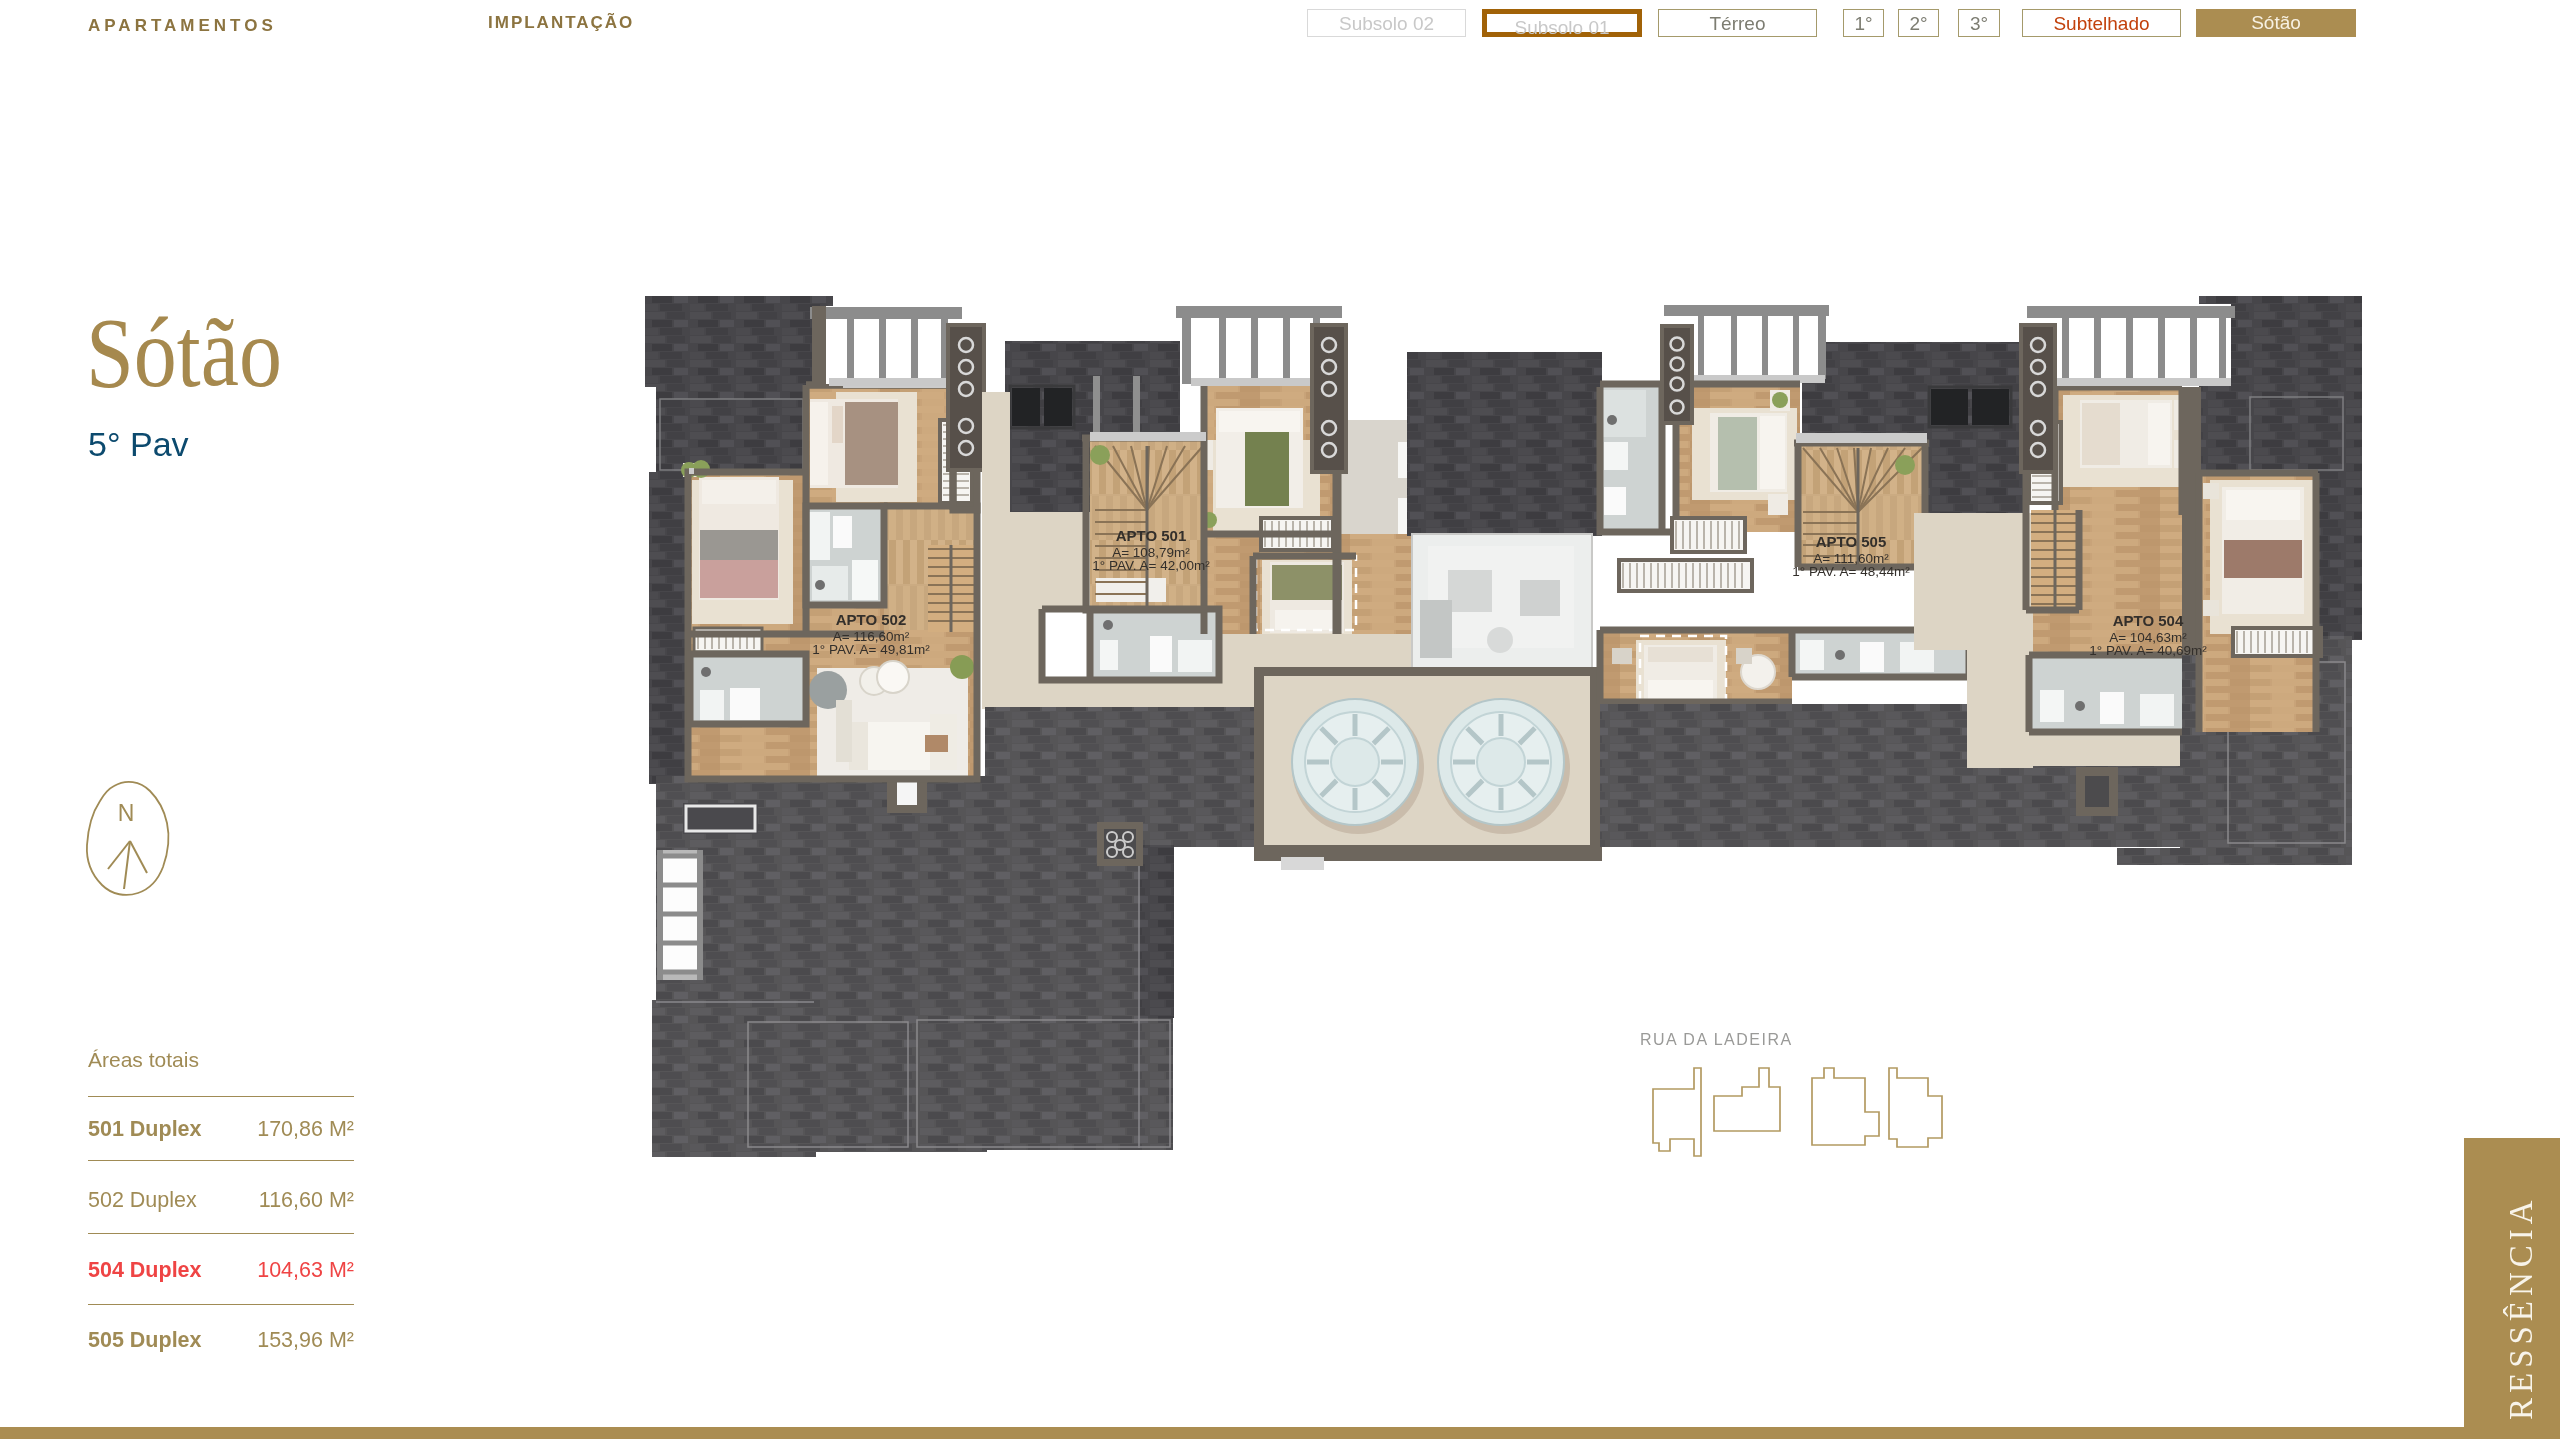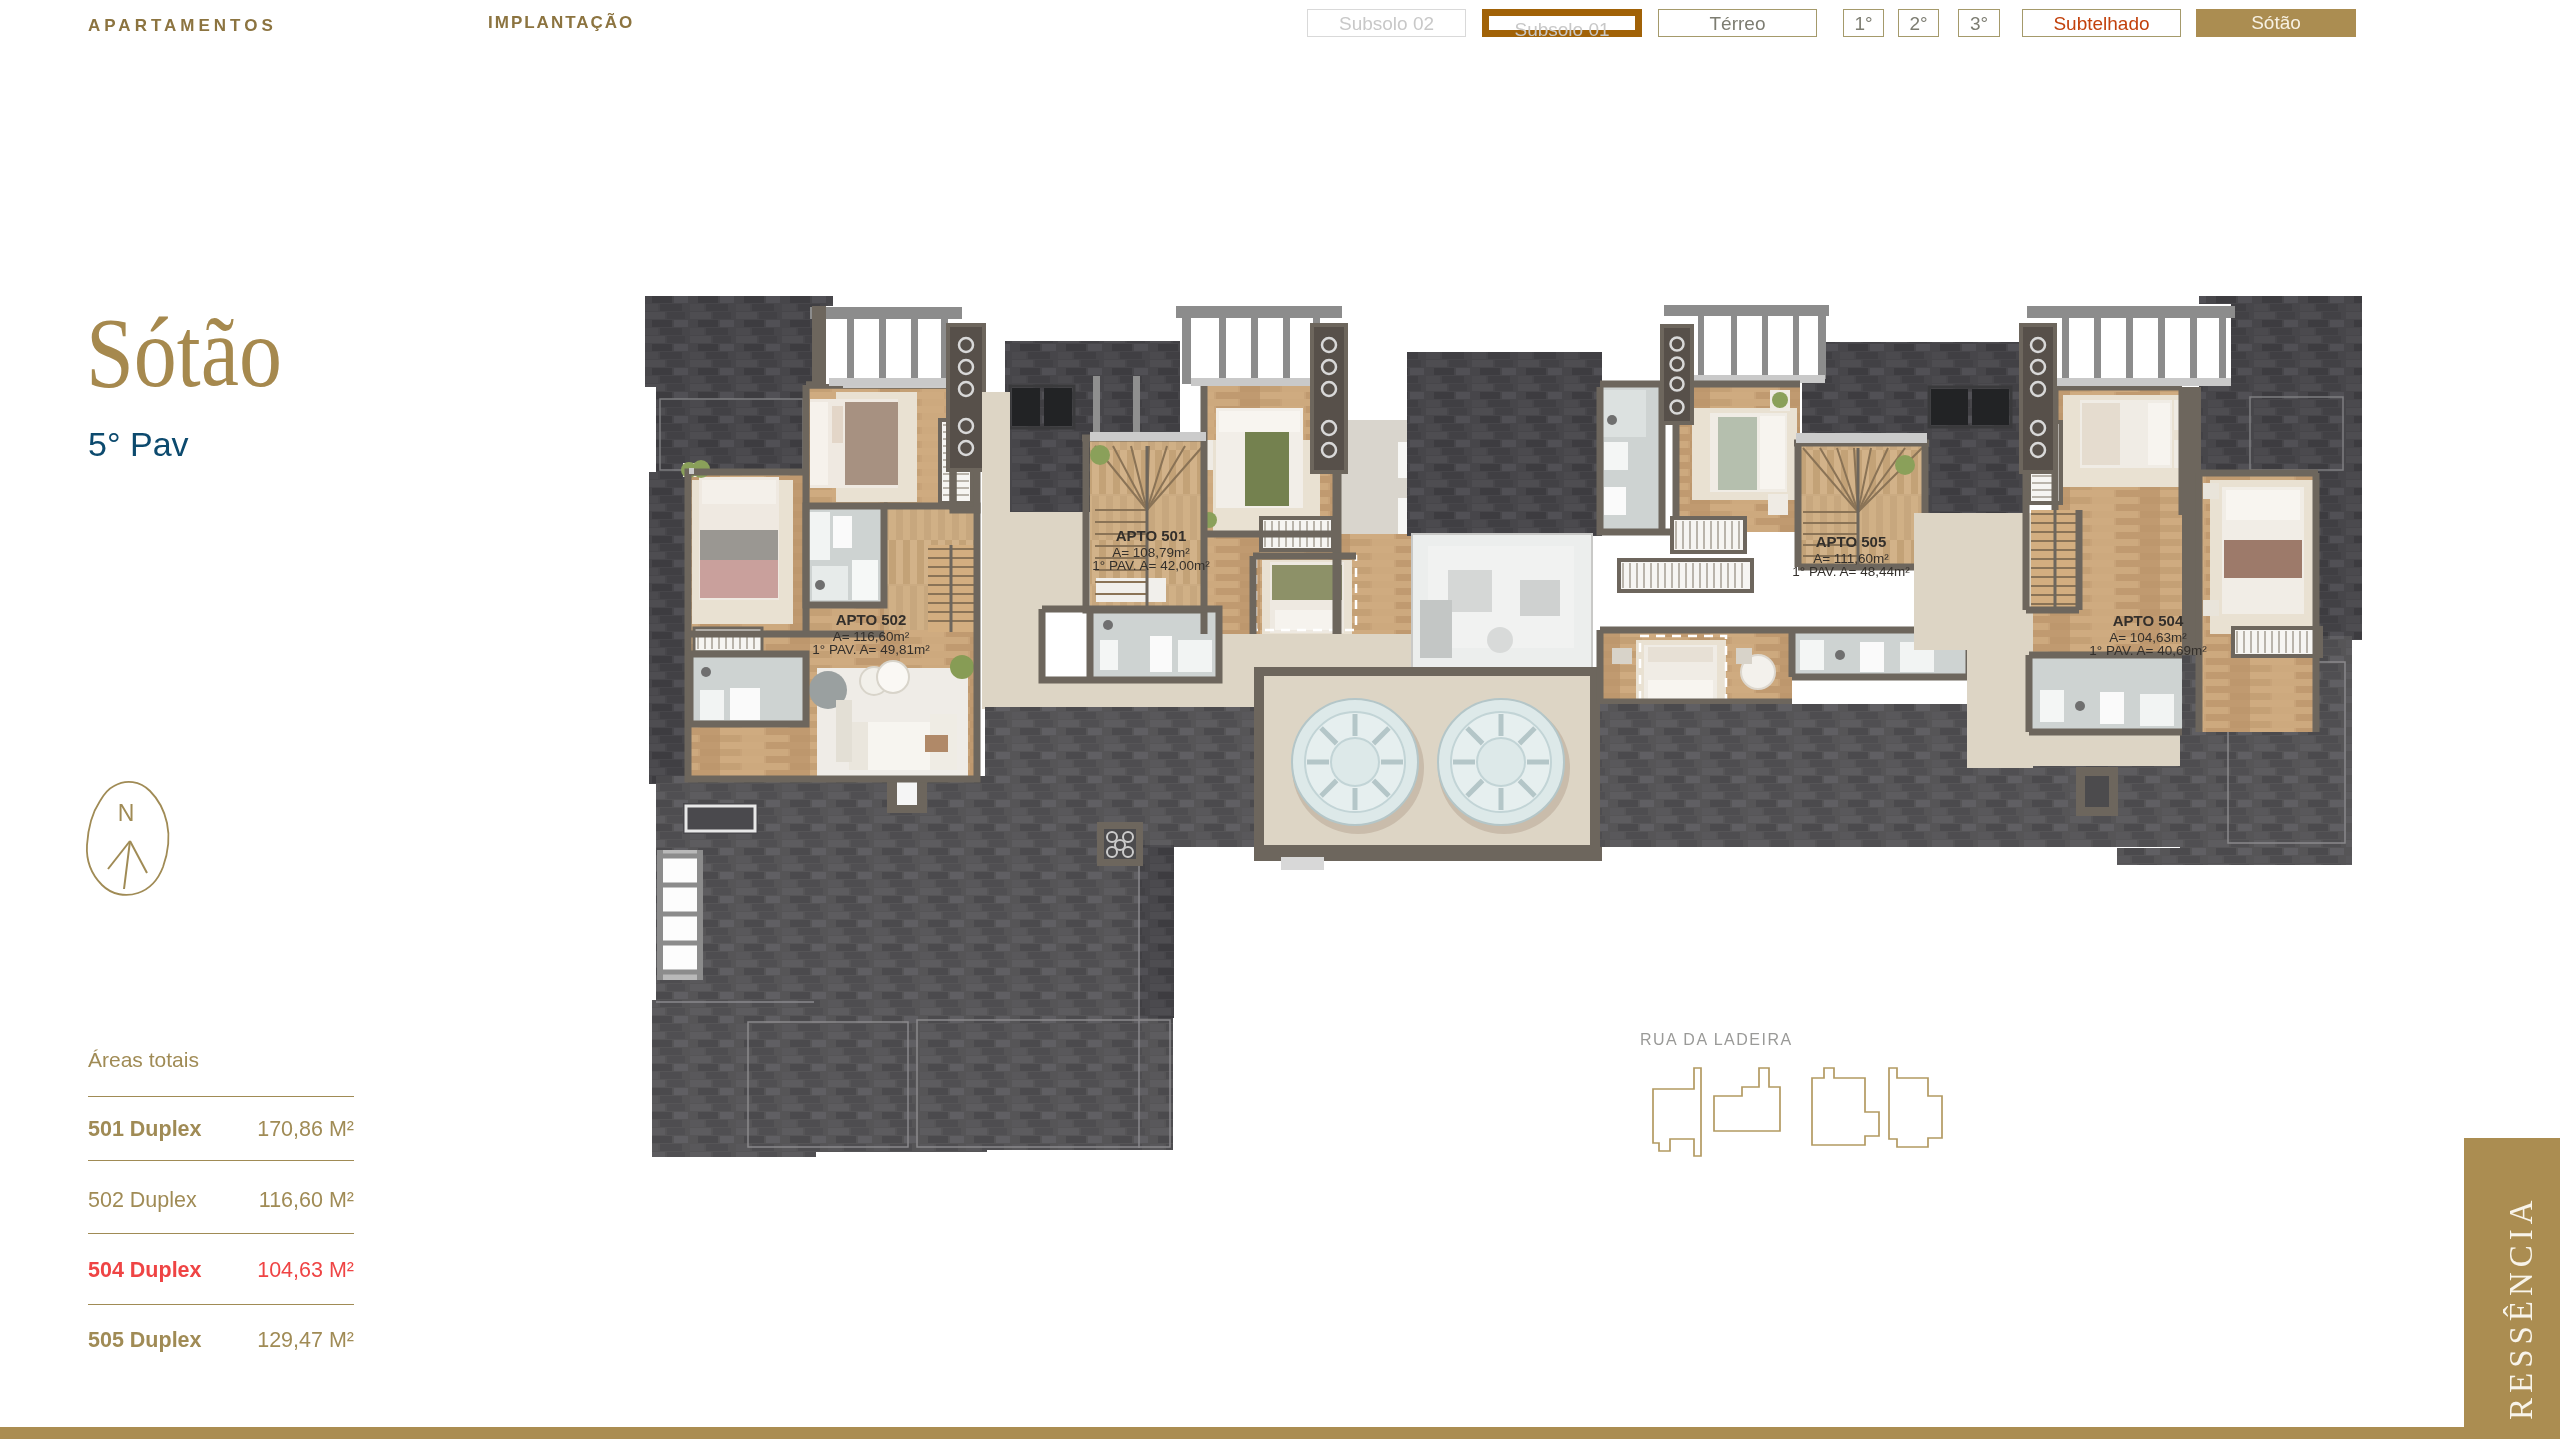--- a/index.html
+++ b/index.html
@@ -4,21 +4,21 @@
 html,body{margin:0;padding:0;width:2560px;height:1439px;background:#ffffff;font-family:"Liberation Sans",sans-serif;overflow:hidden;position:relative}
 .abs{position:absolute}
 .tab{position:absolute;top:9px;height:28px;line-height:27px;text-align:center;font-size:19px;box-sizing:border-box}
 .row{display:flex;justify-content:space-between;align-items:flex-start}
 </style></head>
 <body>
 <div class="abs" style="left:88px;top:16px;font-size:17px;font-weight:bold;letter-spacing:4px;color:#8c7440">APARTAMENTOS</div>
 <div class="abs" style="left:488px;top:13px;font-size:17px;font-weight:bold;letter-spacing:2px;color:#8c7440">IMPLANTAÇÃO</div>
 
 <div class="tab" style="left:1307px;width:159px;border:1px solid #d9d9d9;color:#c8c8c8">Subsolo 02</div>
-<div class="tab" style="left:1482px;width:160px;border:7px solid #a16207;color:#c8c8c8">Subsolo 01</div>
+<div class="tab" style="left:1482px;width:160px;border:5px solid #a16207;color:#c8c8c8">Subsolo 01</div>
 <div class="tab" style="left:1658px;width:159px;border:1px solid #a59a6b;color:#7d7d72">Térreo</div>
 <div class="tab" style="left:1843px;width:41px;border:1px solid #a59a6b;color:#7d7d72">1°</div>
 <div class="tab" style="left:1898px;width:41px;border:1px solid #a59a6b;color:#7d7d72">2°</div>
 <div class="tab" style="left:1958px;width:42px;border:1px solid #a59a6b;color:#7d7d72">3°</div>
 <div class="tab" style="left:2022px;width:159px;border:1px solid #a59a6b;color:#c2410c">Subtelhado</div>
 <div class="tab" style="left:2196px;width:160px;background:#ab8d51;color:#f7f1e3">Sótão</div>
 
 <div class="abs" style="left:86px;top:295px;font-family:'Liberation Serif',serif;font-size:100px;color:#a6894e;transform:scaleX(0.86);transform-origin:0 0">Sótão</div>
 <div class="abs" style="left:88px;top:425px;font-size:34px;color:#0c4a6e">5° Pav</div>
 
@@ -44,21 +44,21 @@
 <div class="abs row" style="left:88px;top:1188px;width:266px;font-size:21.5px;color:#a08b55">
     <span style="font-weight:normal">502 Duplex</span>
     <span>116,60 M²</span>
   </div>
 <div class="abs row" style="left:88px;top:1258px;width:266px;font-size:21.5px;color:#ef4444">
     <span style="font-weight:bold">504 Duplex</span>
     <span>104,63 M²</span>
   </div>
 <div class="abs row" style="left:88px;top:1328px;width:266px;font-size:21.5px;color:#a08b55">
     <span style="font-weight:bold">505 Duplex</span>
-    <span>129,47 M²</span>
+    <span>153,96 M²</span>
   </div>
 
 <svg class="abs" style="left:640px;top:290px" width="1725" height="880" viewBox="640 290 1725 880">
 <defs>
 <pattern id="roofp" width="46" height="24" patternUnits="userSpaceOnUse">
   <rect width="46" height="24" fill="#47464a"></rect>
   <rect x="0" y="0" width="21" height="7" fill="#4e4d51"></rect>
   <rect x="23" y="0" width="18" height="7" fill="#424145"></rect>
   <rect x="8" y="8" width="20" height="7" fill="#3d3c40"></rect>
   <rect x="30" y="8" width="14" height="7" fill="#515055"></rect>

